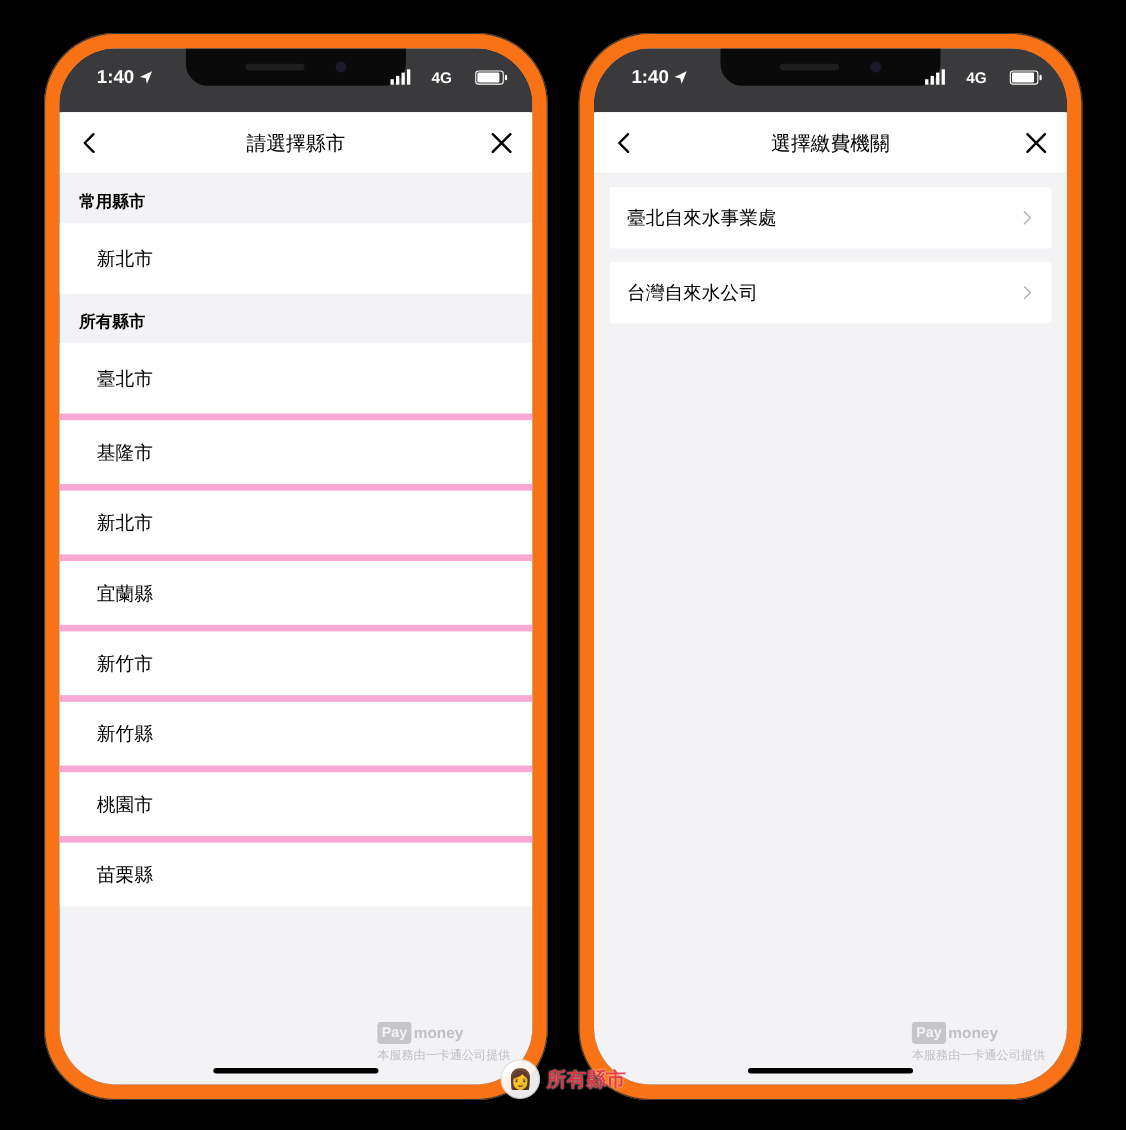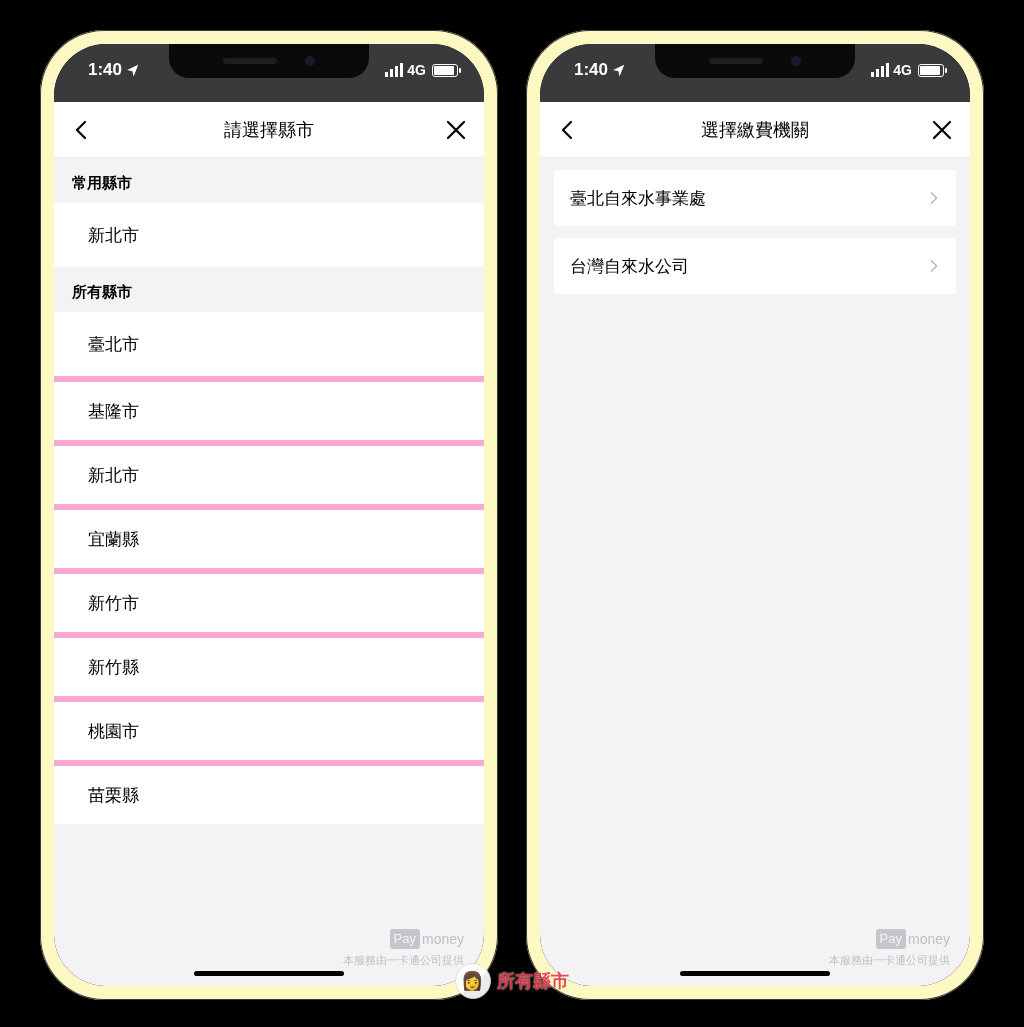--- a/index.html
+++ b/index.html
@@ -13,21 +13,21 @@
   }
   .phones-wrap {
     display: flex;
     justify-content: center;
     gap: 28px;
     padding-top: 30px;
   }
   .phone {
     width: 458px;
     height: 970px;
-    background: #fef9c3;
+    background: #f97316;
     border-radius: 64px;
     padding: 14px;
     position: relative;
     box-shadow: 0 0 0 1px #3a3a38 inset;
   }
   .phone-inner {
     width: 100%;
     height: 100%;
     background: #f3f3f5;
     border-radius: 52px;
@@ -75,21 +75,21 @@
     align-items: center;
     gap:4px;
   }
   .status-left svg{ width:14px; height:14px; fill:#fff;}
   .status-right {
     position: absolute;
     right: 26px;
     top: 18px;
     display: flex;
     align-items: center;
-    gap: 4px;
+    gap: 19px;
     color: #fff;
     font-size: 14px;
     font-weight:600;
   }
   .signal { display:flex; gap:2px; align-items:flex-end;}
   .signal span{ width:3px; background:#fff; display:block;}
   .signal span:nth-child(1){height:5px;}
   .signal span:nth-child(2){height:8px;}
   .signal span:nth-child(3){height:11px;}
   .signal span:nth-child(4){height:14px;}
@@ -187,26 +187,25 @@
     position:absolute;
     bottom:18px;
     right:20px;
     text-align:right;
     color:#c0c0c4;
     font-size:11px;
     line-height:1.5;
   }
   .footer-brand .pm{
     display:flex;
-    justify-content:flex-end;
     align-items:center;
     gap:2px;
     margin-bottom:2px;
     font-size:14px;
-    font-weight:400;
+    font-weight:700;
   }
   .footer-brand .pm .box{
     background:#c6c6ca;
     color:#f3f3f5;
     padding:0 4px;
     border-radius:3px;
     font-size:13px;
   }
 
   .home-indicator{

